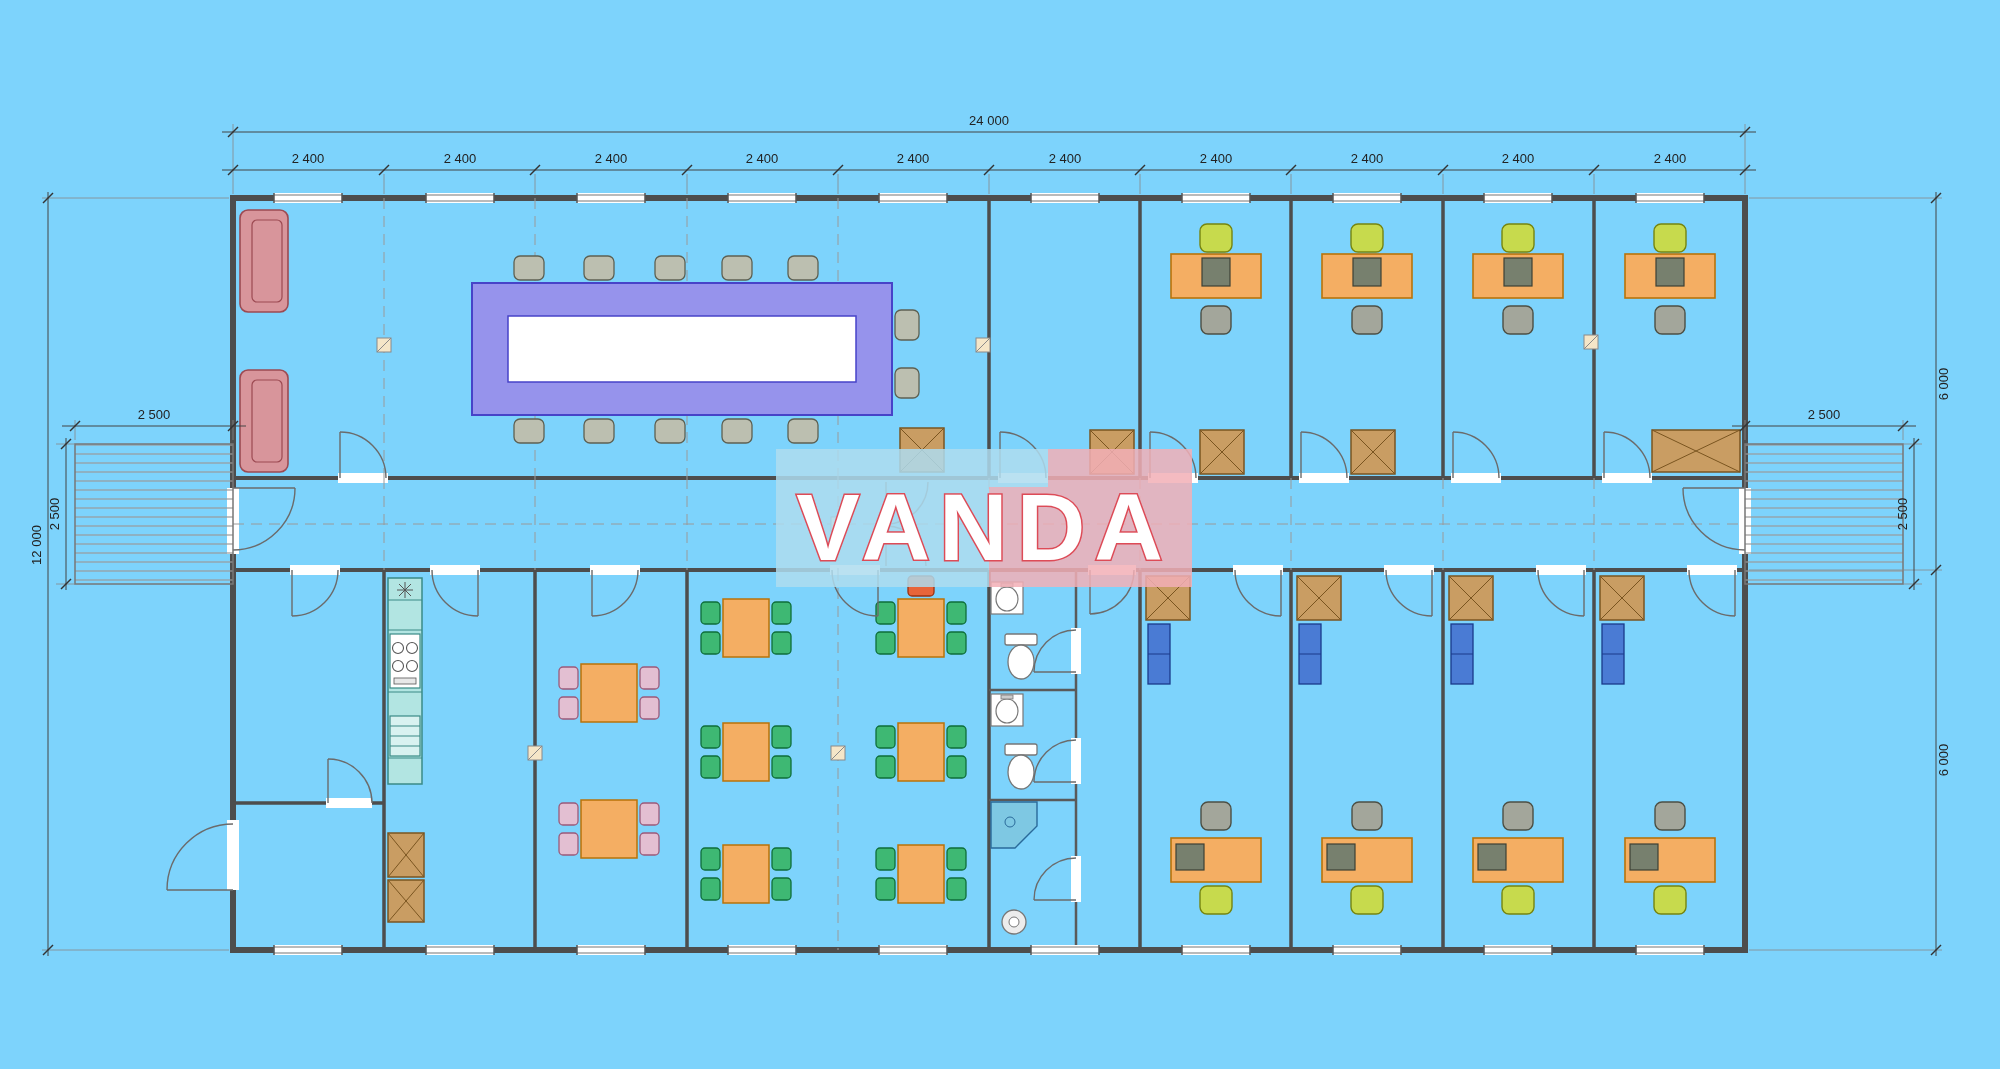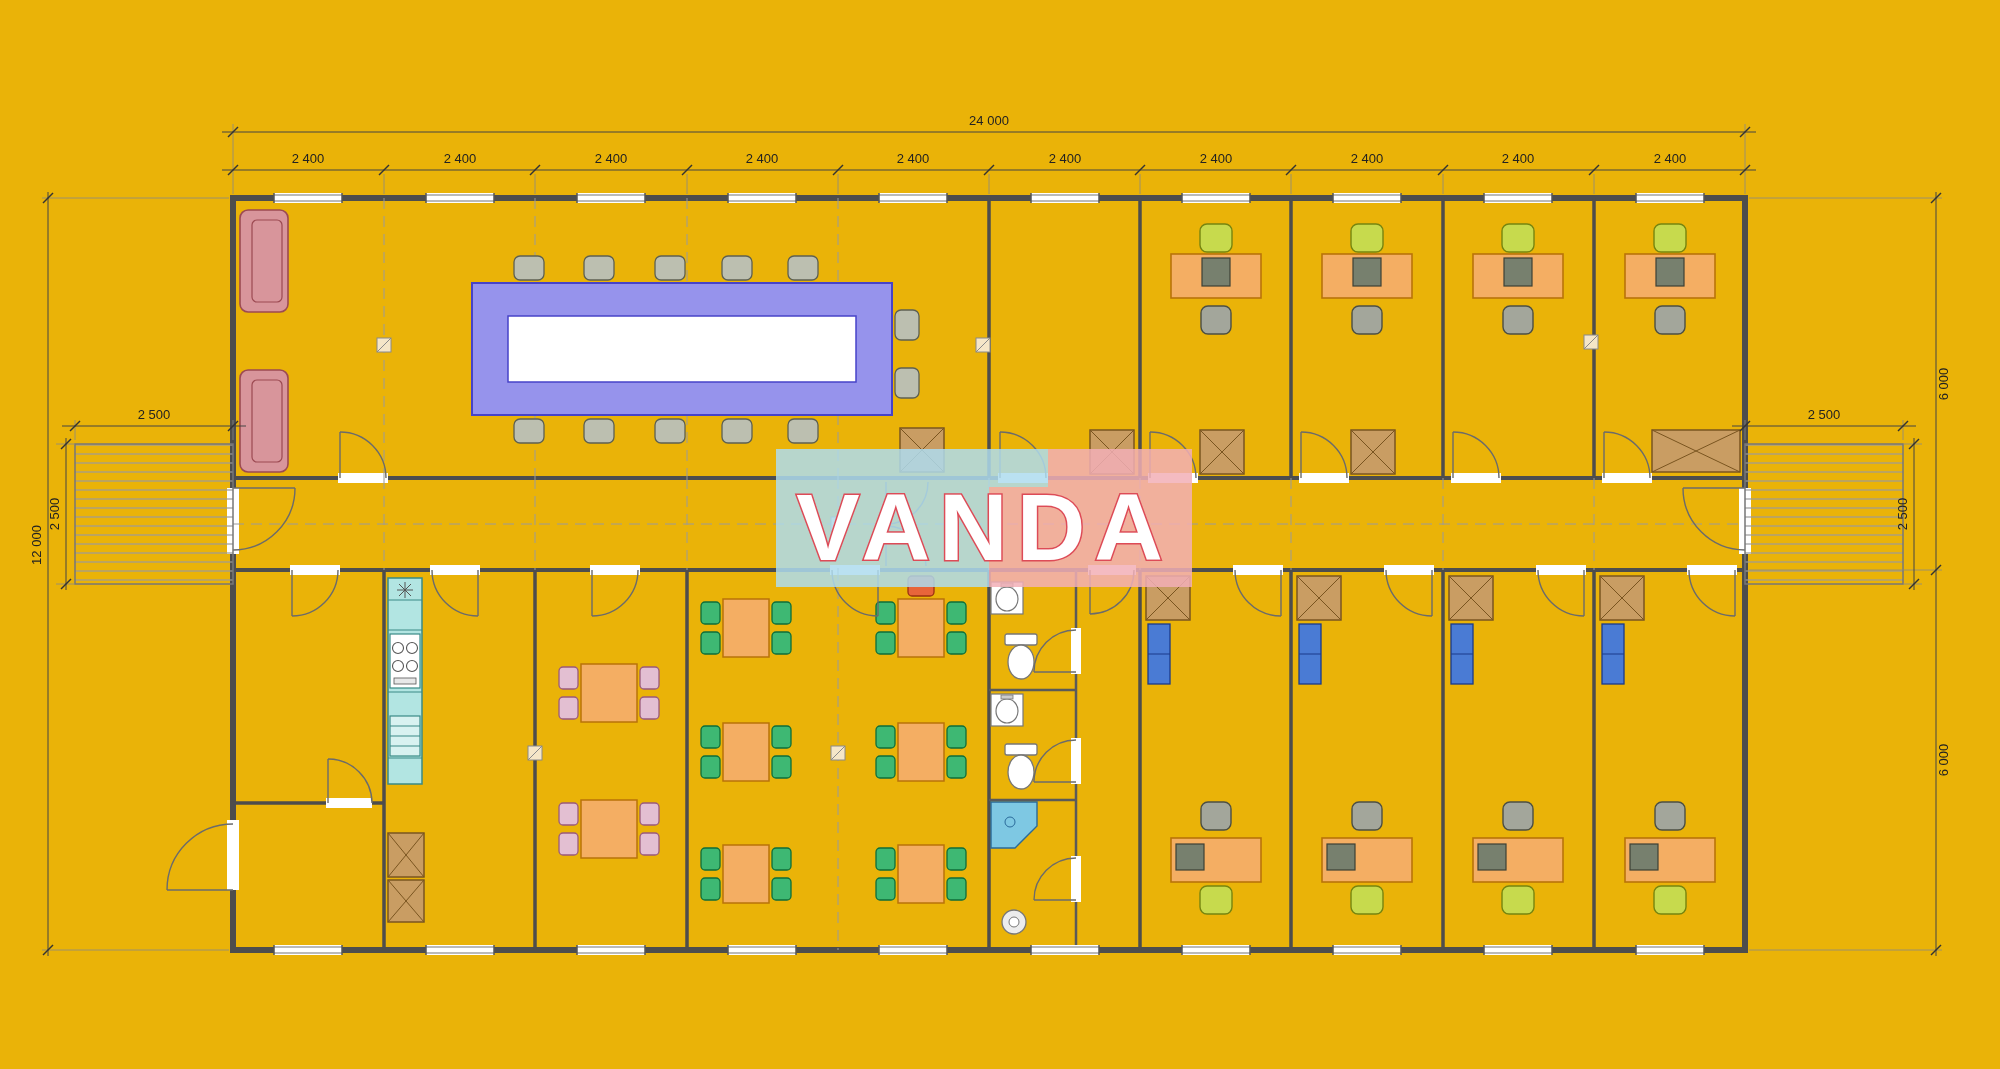--- a/index.html
+++ b/index.html
@@ -1,16 +1,16 @@
 <!DOCTYPE html>
 <html><head>
 <meta charset="utf-8">
 <style>
   html,body{margin:0;padding:0;background:#ffffff;}
-  .canvas{position:relative;width:2000px;height:1069px;background:#eab308;overflow:hidden;
+  .canvas{position:relative;width:2000px;height:1069px;background:#7dd3fc;overflow:hidden;
           font-family:"Liberation Sans", sans-serif;}
   svg{position:absolute;left:0;top:0;}
   .dim-text{font:13px "Liberation Sans", sans-serif;fill:#222;}
   .wm-text{font:bold 95px "Liberation Sans", sans-serif;fill:#ffffff;stroke:#DD4B57;
            stroke-width:3px;paint-order:stroke;letter-spacing:9px;}
   .wall-out{stroke:#4D4D4D;stroke-width:6;fill:none;}
   .wall{stroke:#4D4D4D;stroke-width:4;}
   .wall-p{stroke:#4D4D4D;stroke-width:3.5;}
   .wall-t{stroke:#5a5a5a;stroke-width:2.5;}
   .dash{stroke:#9a9a9a;stroke-width:1;stroke-dasharray:11 7;}

